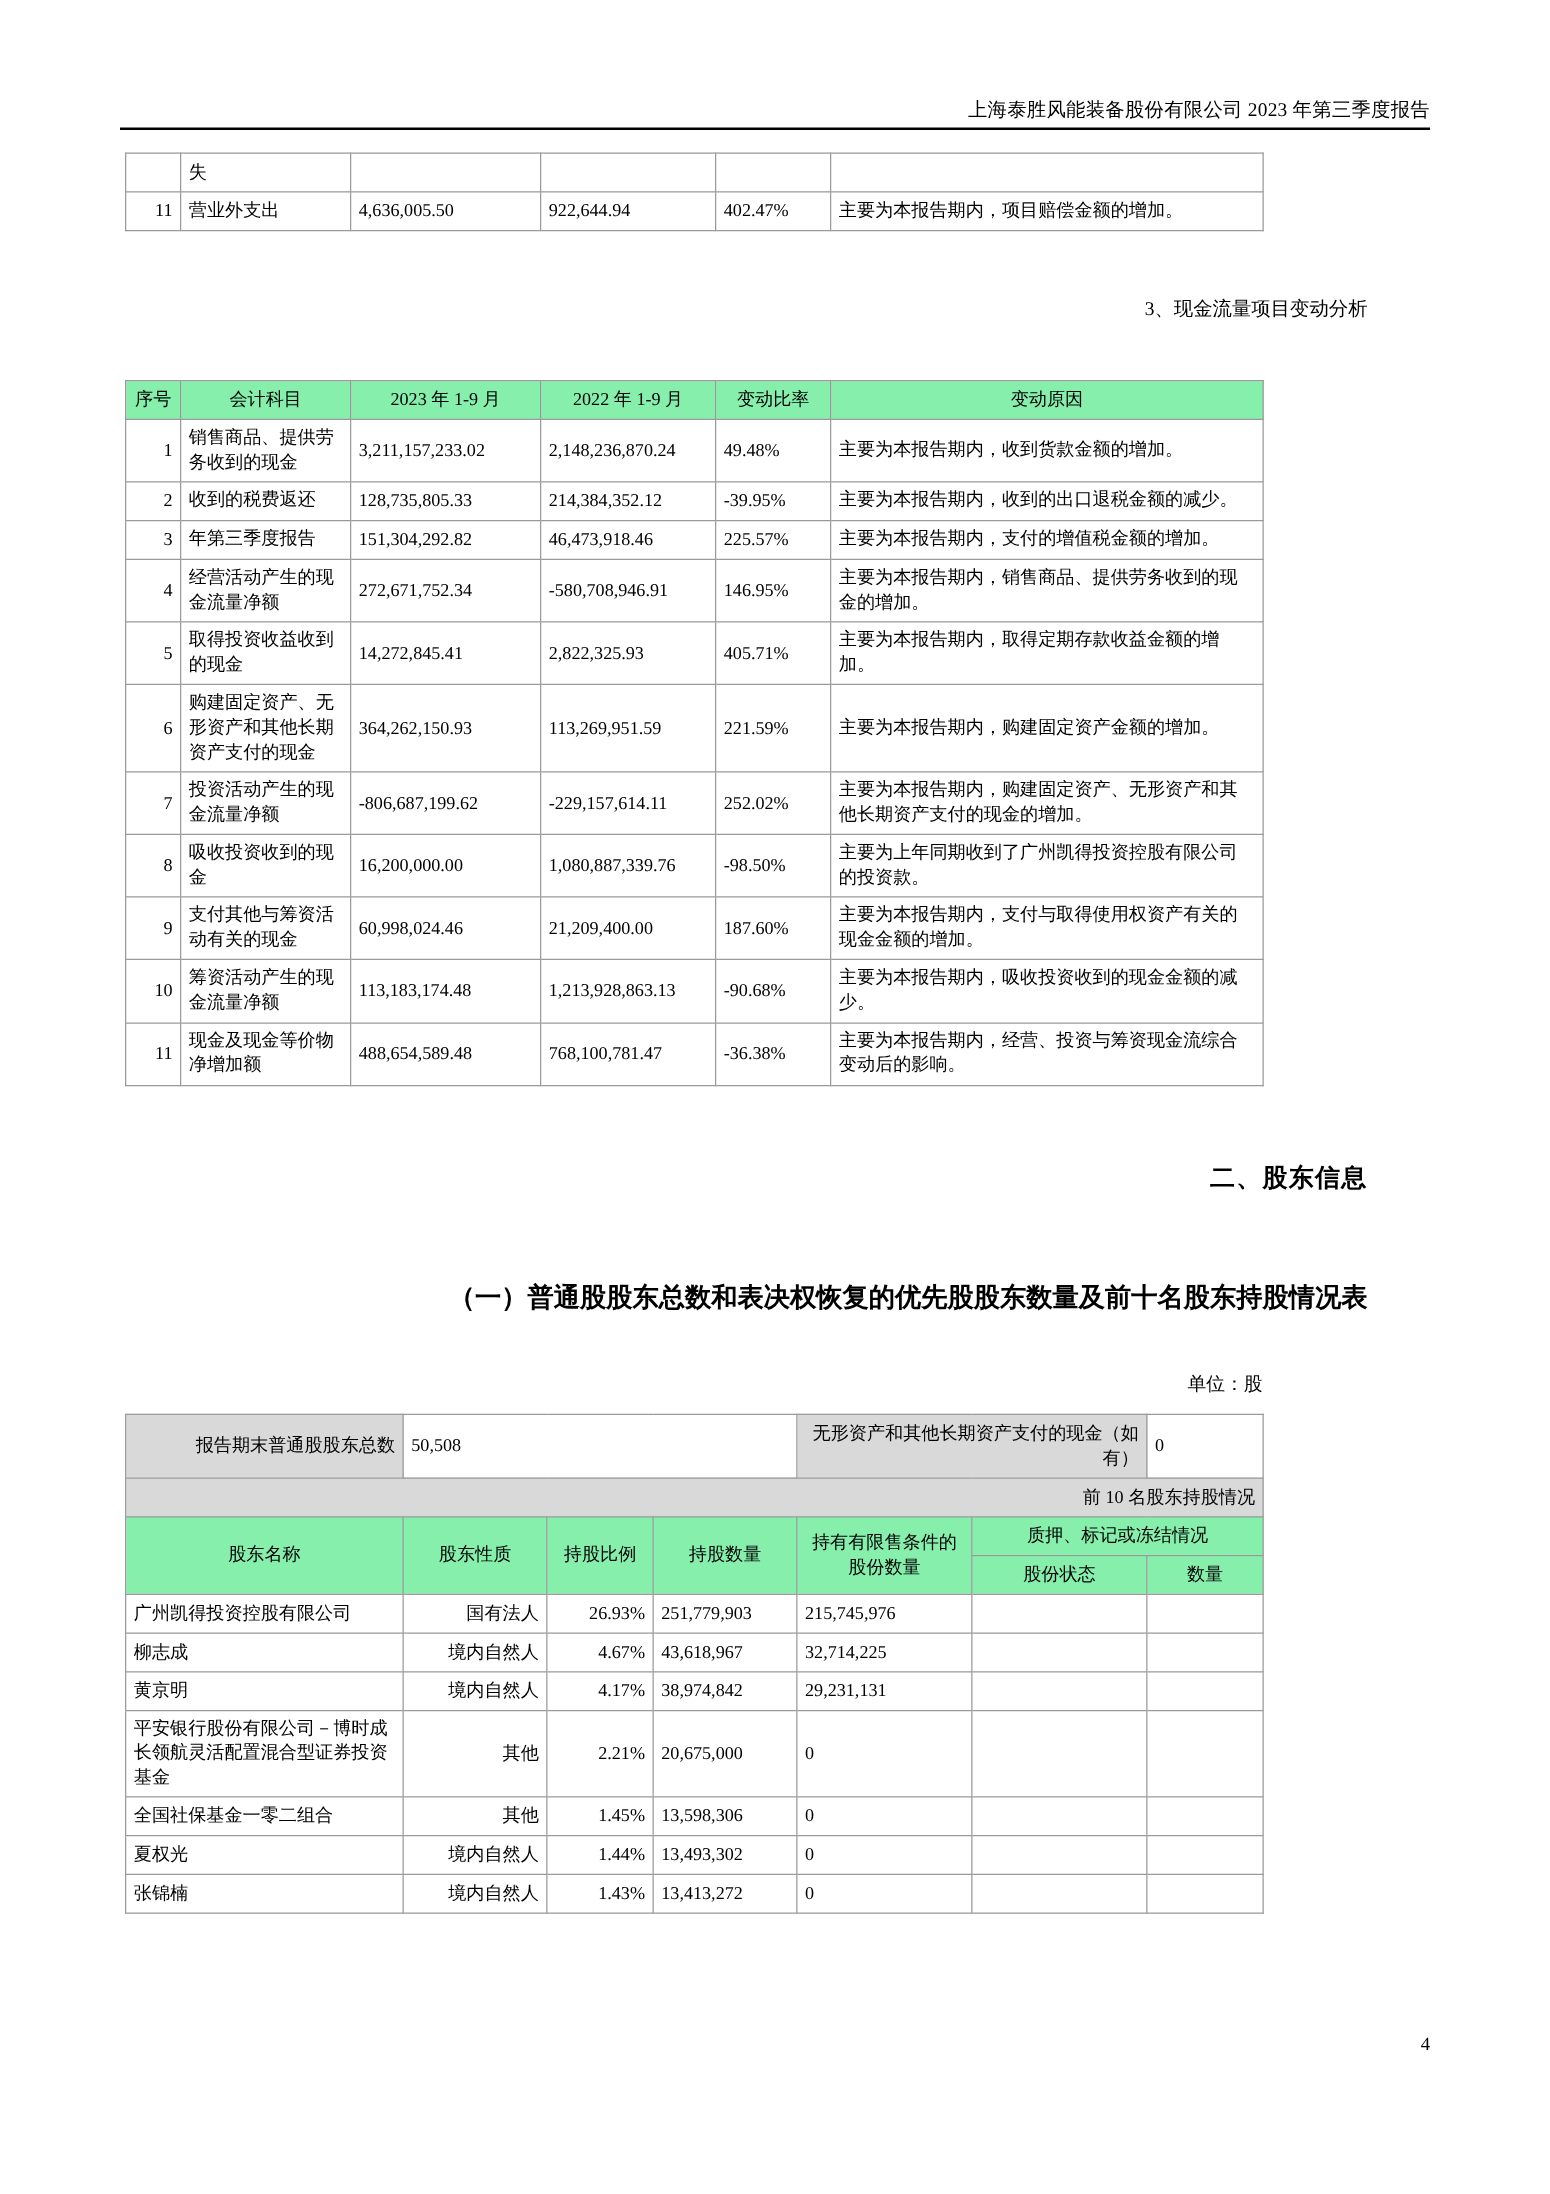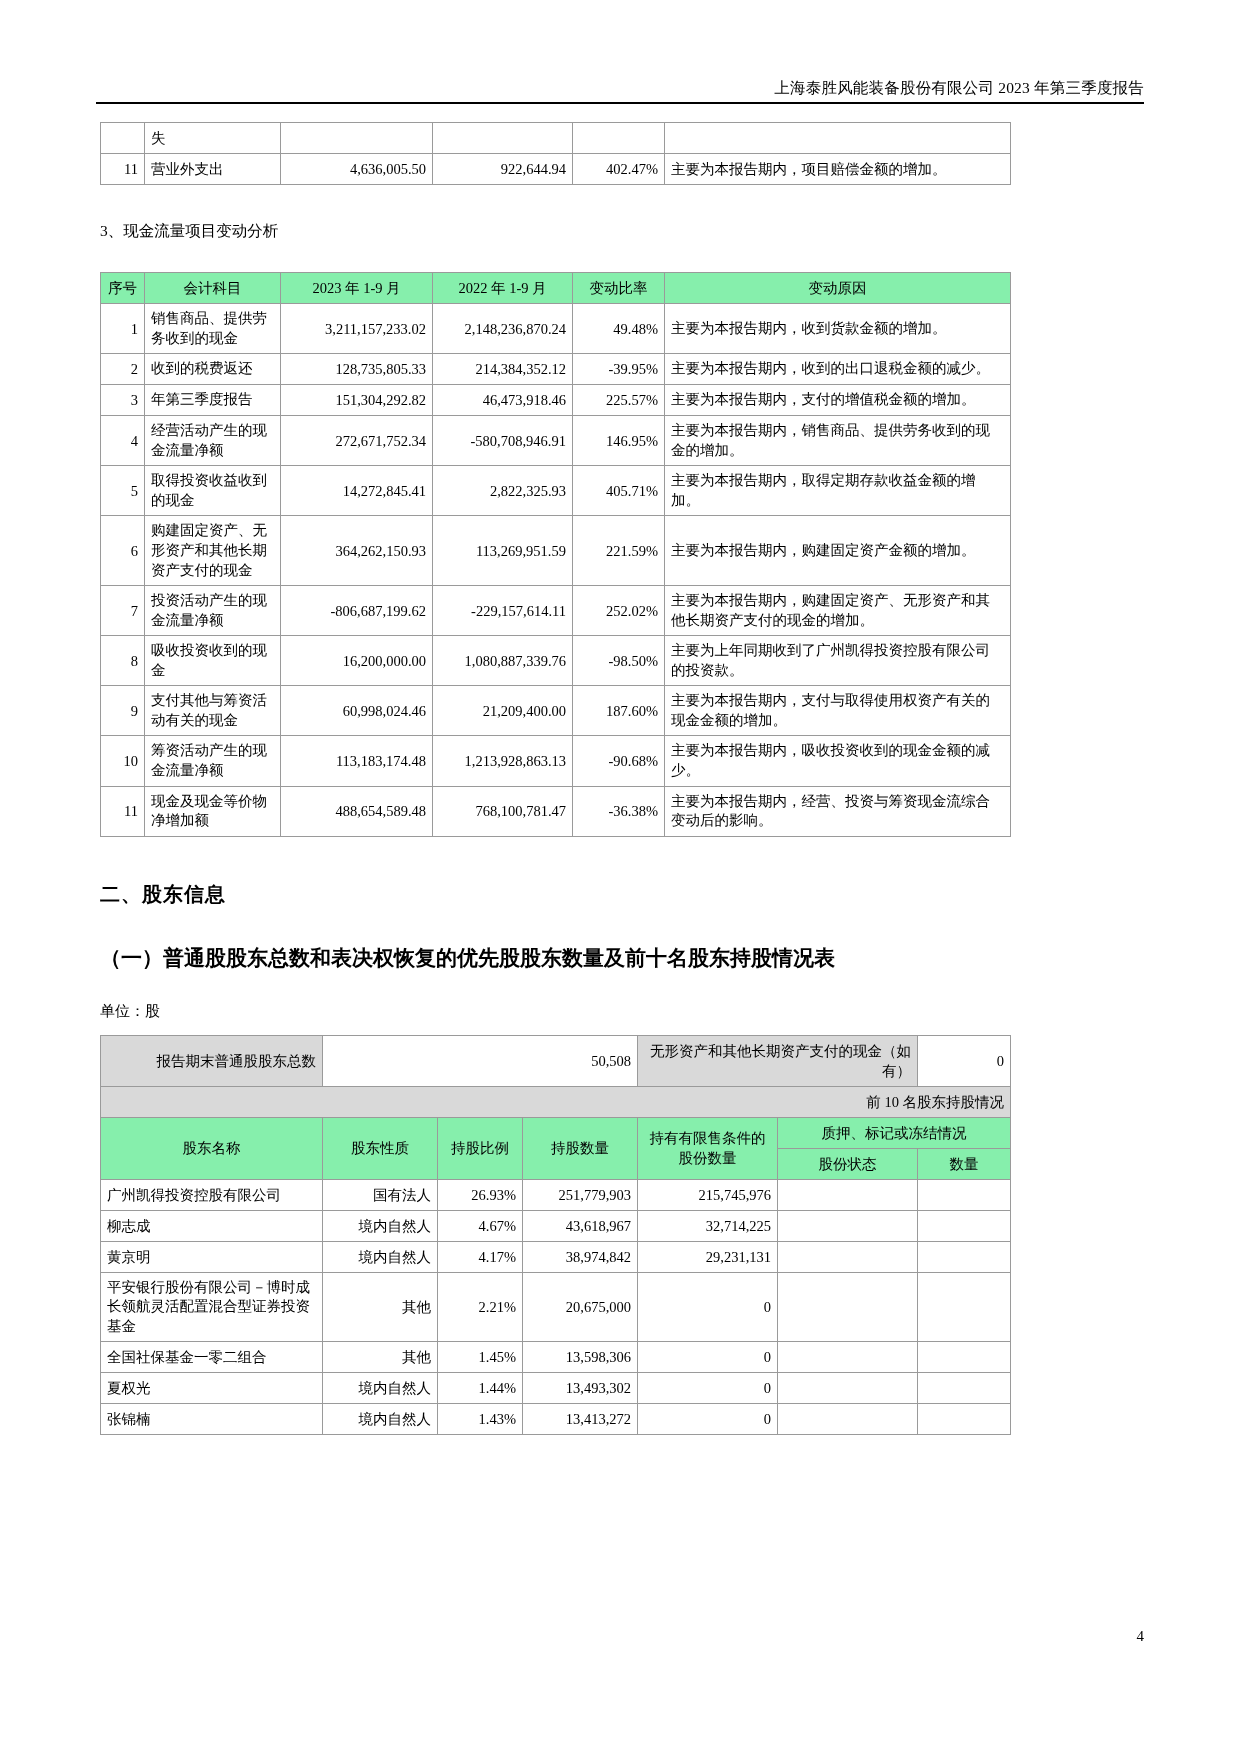--- a/index.html
+++ b/index.html
@@ -55,48 +55,49 @@
     line-height: 1.38;
   }
   table.doc td, table.doc th {
     border: 1px solid #9a9a9a;
     padding: 5px 6px;
     vertical-align: middle;
     font-weight: normal;
     word-wrap: break-word;
   }
   .c { text-align: right; }
-  .r { text-align: right; margin-top: 48px; }
+  .r { text-align: left; margin-top: 48px; }
   .l { text-align: left; }
   .hdr {
     background: #86efac;
     text-align: center;
   }
   .shade { background: #d9d9d9; }
   .tight { line-height: 1.35; }
 
   
   .para {
     font-size: 15.5px;
-    margin: 0;
+    margin: 16px;
+    text-align: right;
   }
   .sec-h1 {
     font-size: 20px;
     font-weight: bold;
     font-family: "Liberation Sans", "DejaVu Sans", sans-serif;
     letter-spacing: 1px;
   }
   .sec-h2 {
     font-size: 21px;
     font-weight: bold;
     font-family: "Liberation Sans", "DejaVu Sans", sans-serif;
   }
   .unit-line {
     font-size: 15px;
-    text-align: left;
+    text-align: right;
     width: 910px;
   }
   .sp-14 { height: 14px; }
   .sp-30 { height: 30px; }
   .sp-36 { height: 36px; }
   .sp-44 { height: 44px; }
 
   
   .pagenum {
     position: absolute;

